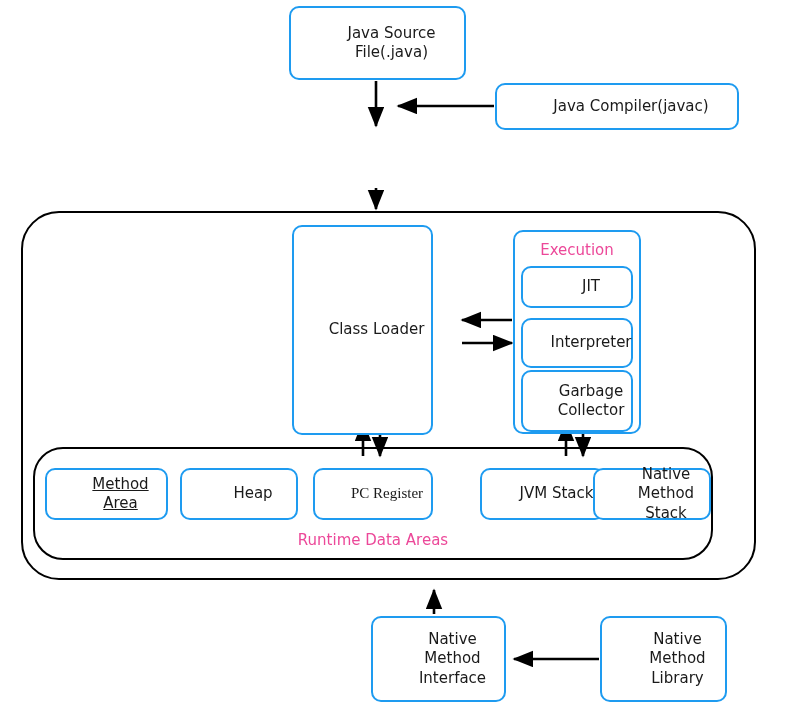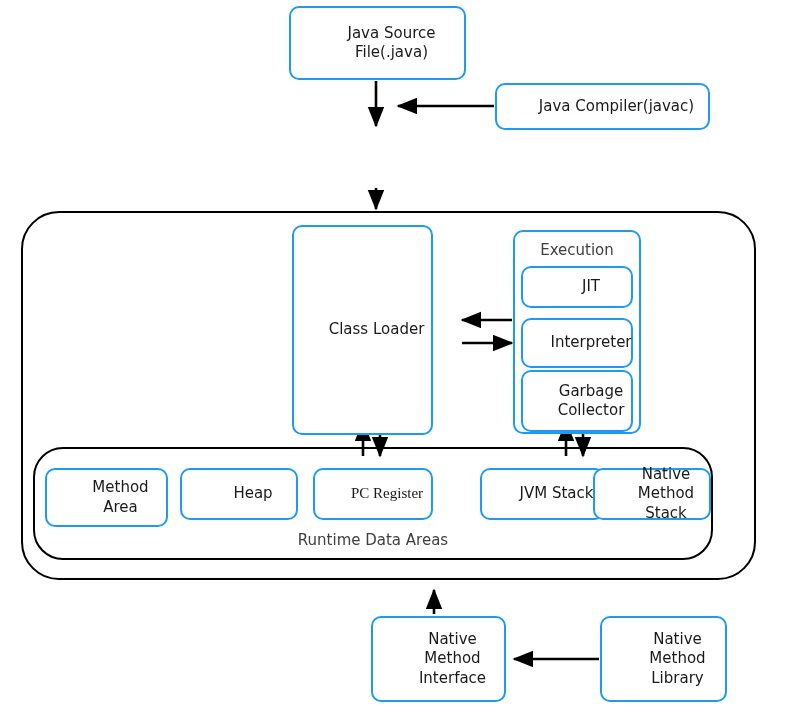--- a/index.html
+++ b/index.html
@@ -43,46 +43,46 @@
     padding-left: 28px;
   }
   .black-box {
     border: 2.2px solid #000000;
     background: transparent;
   }
   .container-label {
     position: absolute;
     display: block;
     text-align: center;
-    color: #404040;
+    color: #ec4899;
     font-size: 15px;
     background: transparent;
   }
   
   #java-source-file { left: 289px;  top: 6px;   width: 177px; height: 74px; }
-  #java-compiler    { left: 495px;  top: 83px;  width: 215px; height: 47px; }
+  #java-compiler    { left: 495px;  top: 83px;  width: 244px; height: 47px; }
   #java-byte-code   { left: 289px;  top: 134px; width: 177px; height: 52px; }
 
   
   #jvm-outer        { left: 21px;   top: 211px; width: 735px; height: 369px; border-radius: 38px; }
 
   
   #class-loader     { left: 292px;  top: 225px; width: 141px; height: 210px; }
   #execution-box    { left: 513px;  top: 230px; width: 128px; height: 204px;
                       display: block; padding: 0; }
   #execution-label  { left: 513px;  top: 241px; width: 128px; }
   #jit             { left: 521px;  top: 266px; width: 112px; height: 42px; }
   #interpreter     { left: 521px;  top: 318px; width: 112px; height: 50px; }
   #garbage-collector { left: 521px; top: 370px; width: 112px; height: 62px; }
 
   
   #runtime-data-areas-box { left: 33px; top: 447px; width: 680px; height: 113px; border-radius: 30px; }
   #runtime-data-areas-label { left: 33px; top: 531px; width: 680px; }
 
-  #method-area        { left: 45px;  top: 468px; width: 123px; height: 59px; }
+  #method-area        { left: 45px;  top: 468px; width: 123px; height: 52px; text-decoration: underline; }
   #heap               { left: 180px; top: 468px; width: 118px; height: 52px; }
   #pc-register        { left: 313px; top: 468px; width: 120px; height: 52px; font-family: Liberation Serif, serif; }
   #jvm-stack          { left: 450px; top: 468px; width: 125px; height: 52px; margin-left: 30px; }
   #native-method-stack{ left: 593px; top: 468px; width: 118px; height: 52px; }
 
   
   #native-method-interface { left: 371px; top: 616px; width: 135px; height: 86px; }
   #native-method-library   { left: 600px; top: 616px; width: 127px; height: 86px; }
 </style>
 </head>

